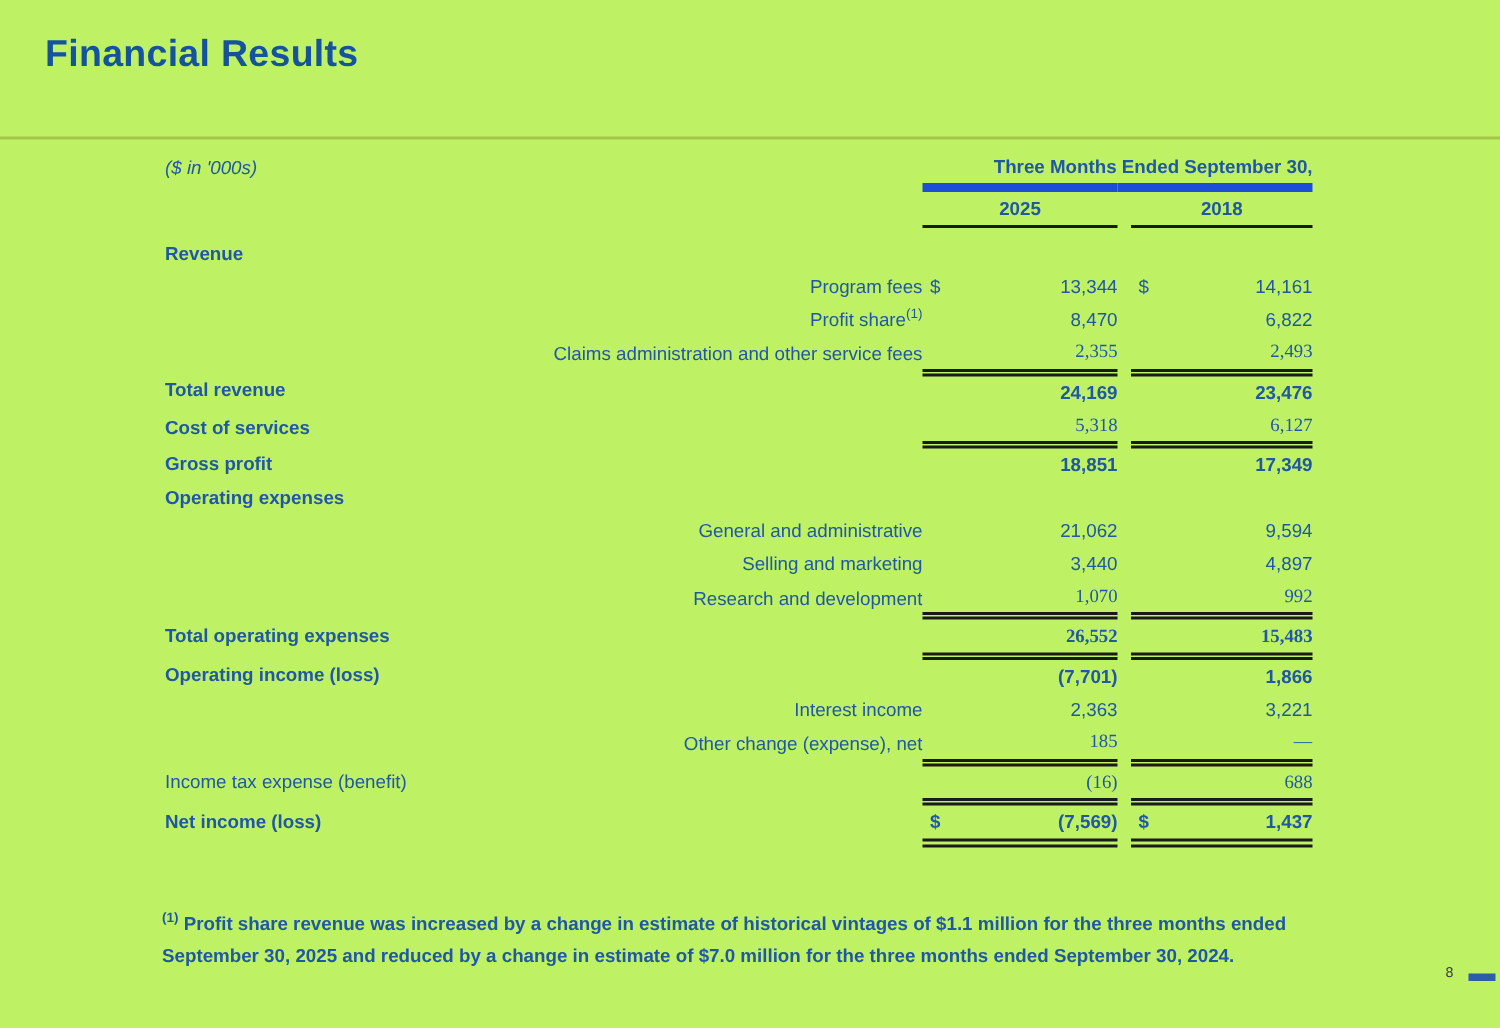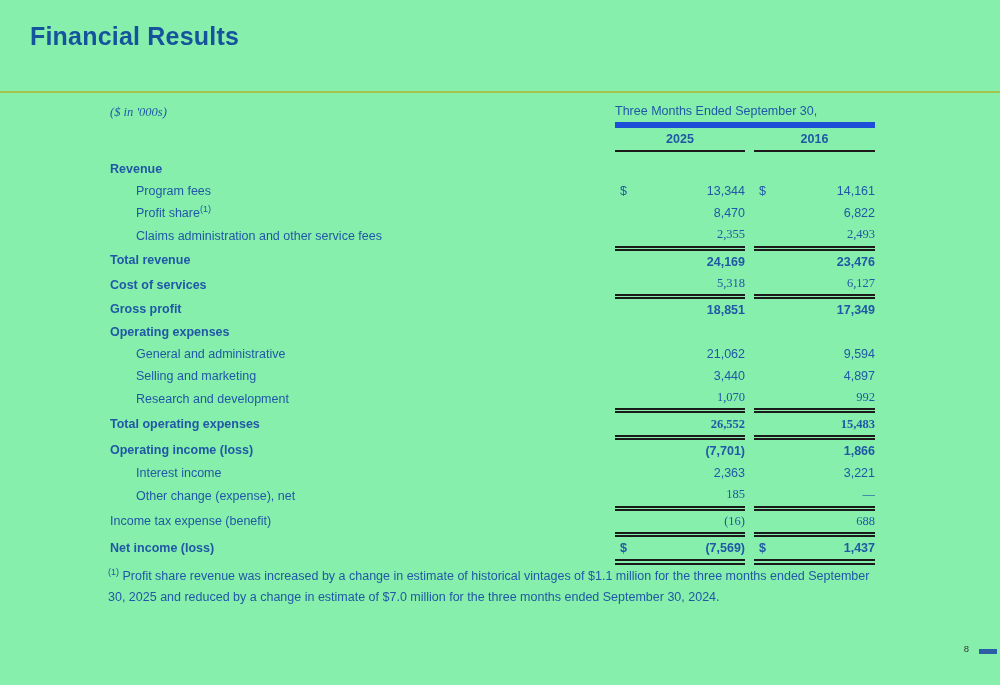--- a/index.html
+++ b/index.html
@@ -1,51 +1,51 @@
 <!DOCTYPE html>
 <html><head>
 <meta charset="utf-8">
 <style>
   html,body{margin:0;padding:0;background:#e8e8e8;}
   .slide{
-    position:relative;width:1000px;height:685px;background:#86efac;
+    position:relative;width:1000px;height:685px;background:#bef264;
     font-family:"Liberation Sans",sans-serif;overflow:hidden;margin:0 auto;
   }
   .title{
     position:absolute;left:30px;top:22px;font-size:25px;font-weight:700;
     color:#15549C;letter-spacing:0.2px;
   }
   .green-rule{
     position:absolute;left:0;top:91px;width:1000px;height:2px;background:#A5C54A;
   }
   table.fin{
     position:absolute;left:110px;top:100px;width:765px;
     border-collapse:collapse;table-layout:fixed;
     font-size:12.5px;color:#2058A6;
   }
   table.fin td{height:21.8px;padding:0;vertical-align:middle;overflow:hidden;white-space:nowrap;}
-  td.units{font-style:italic;font-family:Liberation Serif, serif;}
+  td.units{font-style:italic;}
   td.span-head{
-    text-align:left;font-weight:400;border-bottom:6px solid #1d4ed8;
+    text-align:right;font-weight:700;border-bottom:6px solid #1d4ed8;
   }
   td.year-head{
     text-align:center;font-weight:700;border-bottom:2px solid #1a1a1a;margin-top:11px;
   }
   tr.spacer td{height:7px;border:none;}
   td.lbl{padding-left:0;}
   td.lbl.bold{font-weight:700;margin-top:45px;}
-  td.lbl.indent{padding-left:26px;}
+  td.lbl.indent{padding-left:26px;text-align:right;}
   td.num{text-align:right;padding-right:7px;}
   td.num.bold{font-weight:700;}
   td.num .cur{float:left;padding-left:5px;}
   td.num.rule{border-bottom:5px double #1a1a1a;font-family:Liberation Serif, serif;}
   td.num.final{border-bottom:6px double #1a1a1a;}
   .footnote{
-    position:absolute;left:108px;top:566px;width:762px;
-    font-size:12.5px;line-height:21px;color:#2058A6;
+    position:absolute;left:108px;top:606px;width:762px;
+    font-size:12.5px;line-height:21px;color:#2058A6;font-weight:bold;
   }
   sup{font-size:9px;line-height:0;}
   .page-num{
     position:absolute;right:31px;top:643px;font-size:9.5px;color:#3a3a3a;
   }
   .page-bar{
     position:absolute;right:3px;top:649px;width:18px;height:5px;background:#2B5EA7;
   }
 </style>
 </head>
@@ -67,21 +67,21 @@
     <tbody>
         <tr>
       <td class="units">($ in '000s)</td>
       <td class="span-head" colspan="3">Three Months Ended September 30,</td>
     </tr>
 
     <tr>
       <td></td>
       <td class="year-head">2025</td>
       <td></td>
-      <td class="year-head">2016</td>
+      <td class="year-head">2018</td>
     </tr>
 
     <tr class="spacer">
           <td colspan="4"></td>
         </tr>
 
     <tr>
       <td class="lbl bold">Revenue</td>
       <td class="num"></td>
           <td></td>

